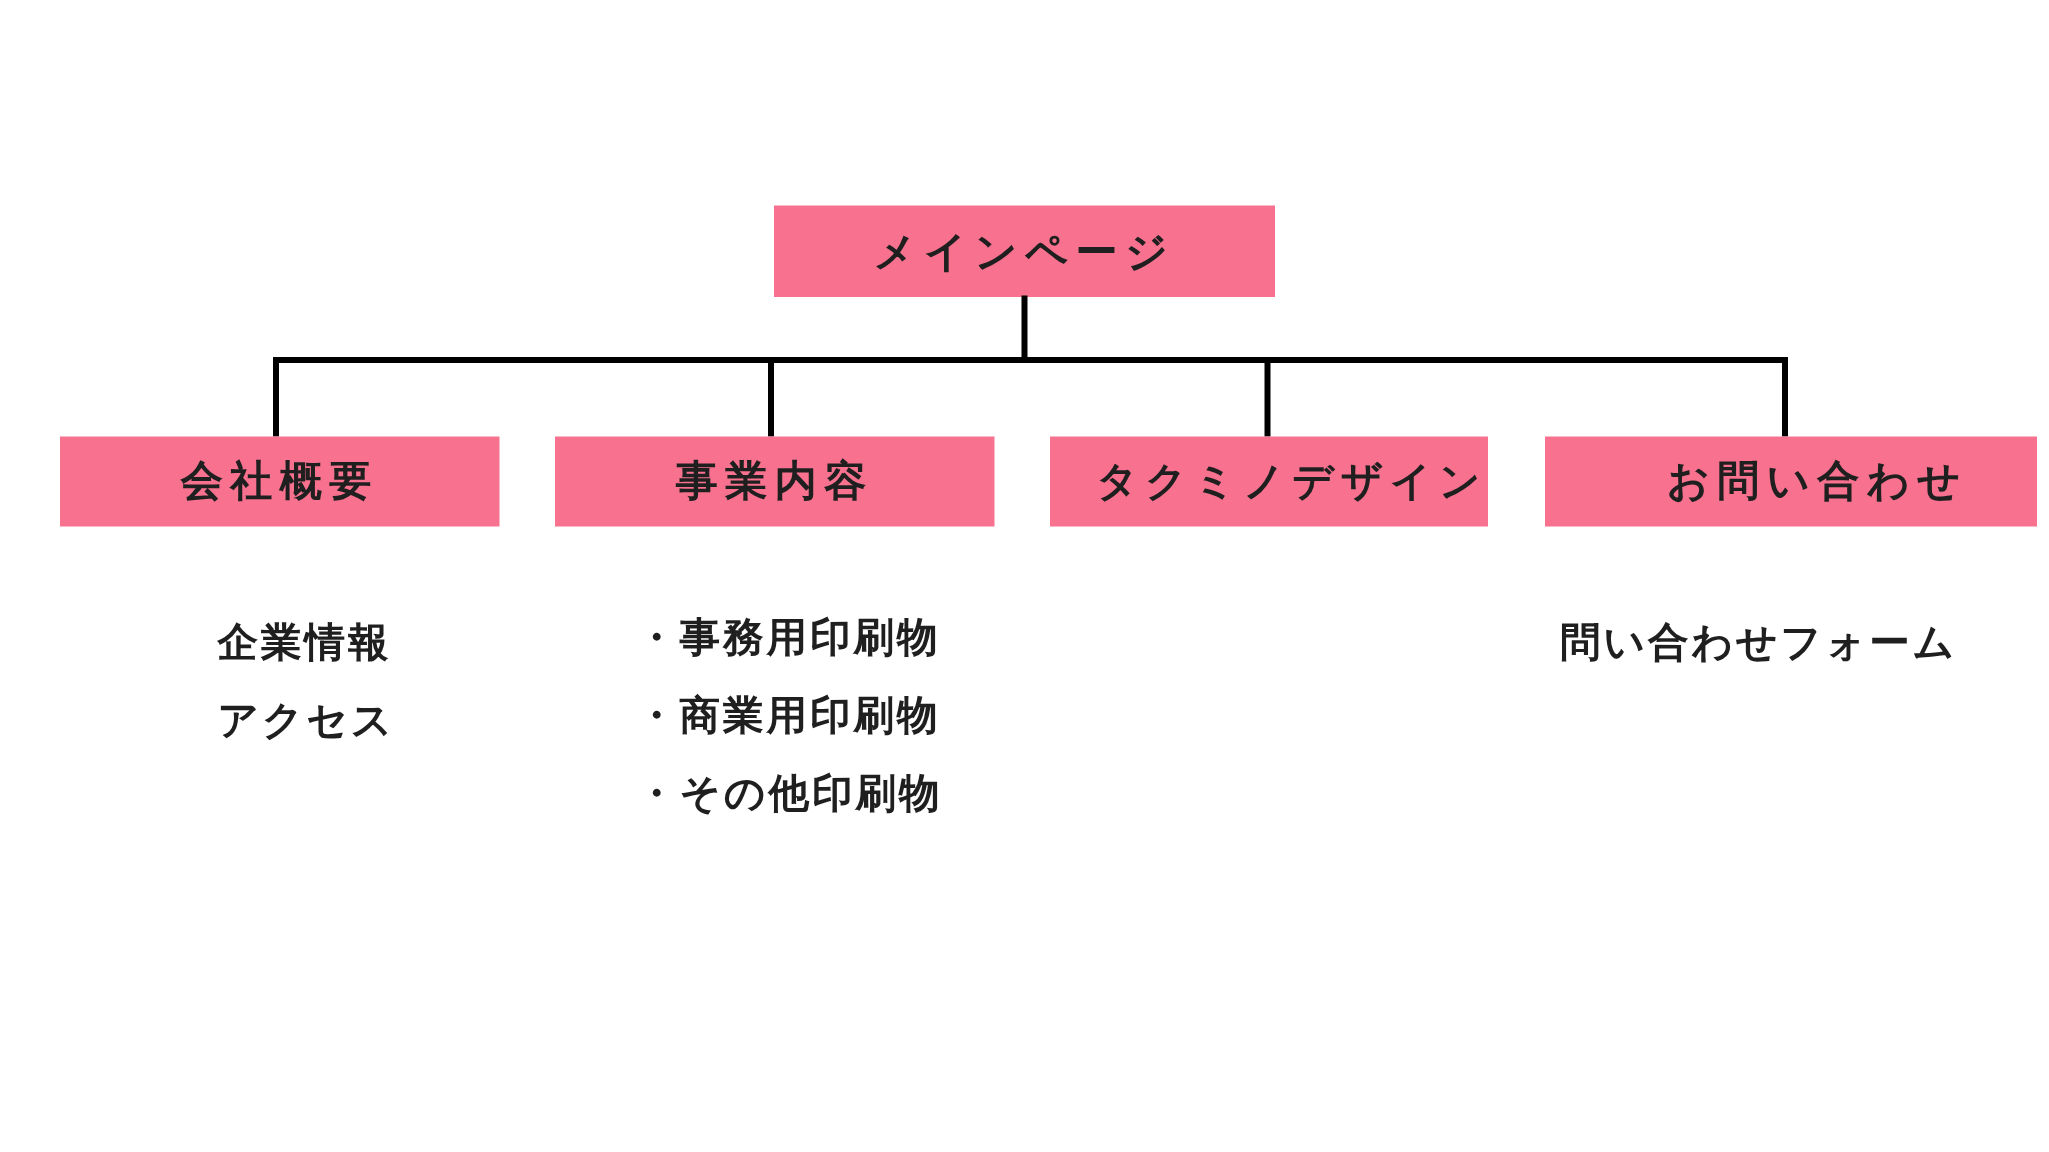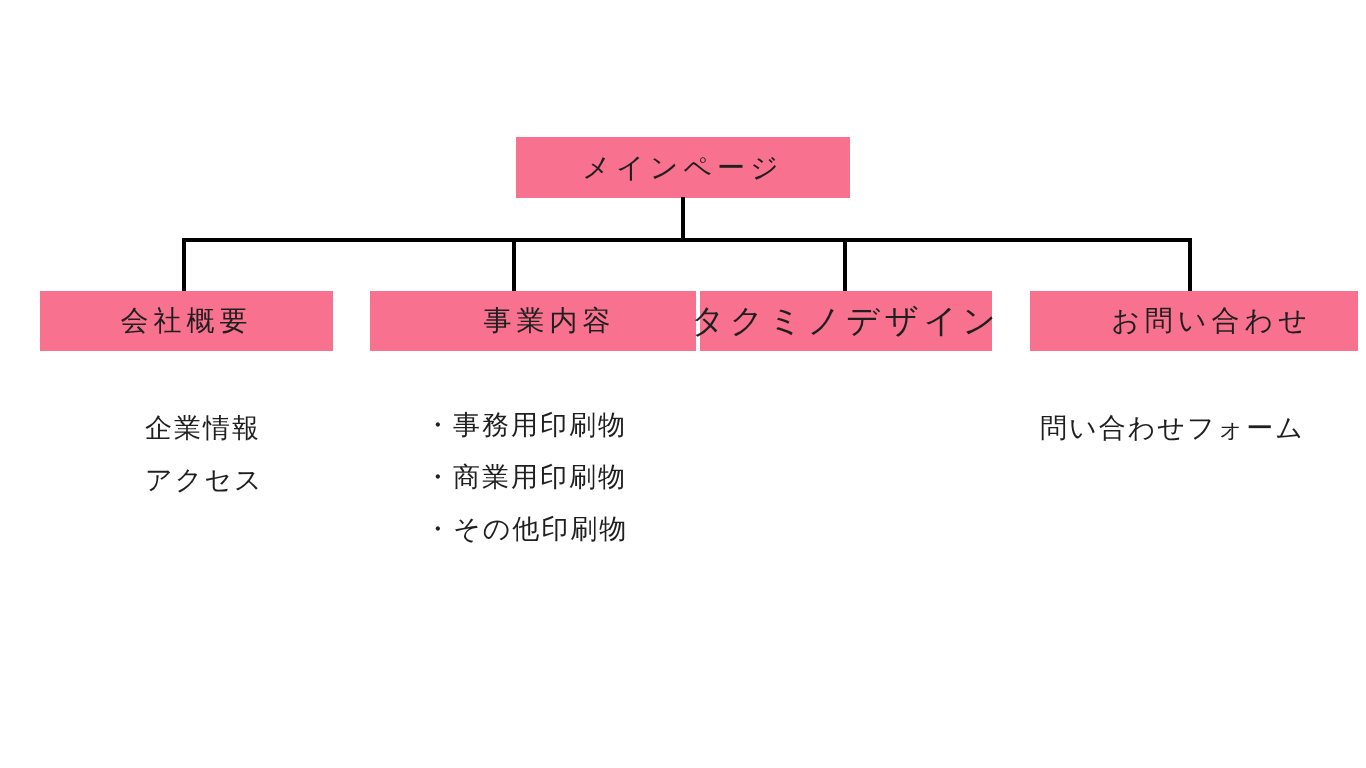--- a/index.html
+++ b/index.html
@@ -8,37 +8,38 @@
     background: #ffffff;
   }
   .canvas {
     position: relative;
     width: 1366px;
     height: 768px;
     background: var(--bg, #ffffff);
     font-family: "Liberation Sans", "DejaVu Sans", sans-serif;
     color: var(--text, #1f1f1f);
     overflow: hidden;
+    font-weight: bold;
   }
   .node-box {
     position: absolute;
     background: var(--box-fill, #f8728f);
     display: flex;
     align-items: center;
     justify-content: center;
     font-size: 28px;
     letter-spacing: 5px;
     color: var(--text, #1f1f1f);
     white-space: nowrap;
   }
   .root-box   { left: 516px; top: 137px; width: 334px; height: 61px; }
   .branch-box { top: 291px; height: 60px; }
   .box-1 { left: 40px;   width: 293px; }
-  .box-2 { left: 370px;  width: 293px; padding-left: 33px; }
-  .box-3 { left: 700px;  width: 292px; font-size: 33px; }
+  .box-2 { left: 370px;  width: 293px; }
+  .box-3 { left: 700px;  width: 292px; font-size: 27px; justify-content: flex-end; }
   .box-4 { left: 1030px; width: 293px; padding-left: 35px; }
   .line {
     position: absolute;
     background: var(--line, #000000);
   }
   .stem-root { left: 681px; top: 197px; width: 4px; height: 43px; }
   .rail      { left: 182px; top: 238px; width: 1010px; height: 4px; }
   .drop      { top: 238px; width: 4px; height: 53px; }
   .drop-1 { left: 182px; }
   .drop-2 { left: 512px; }

